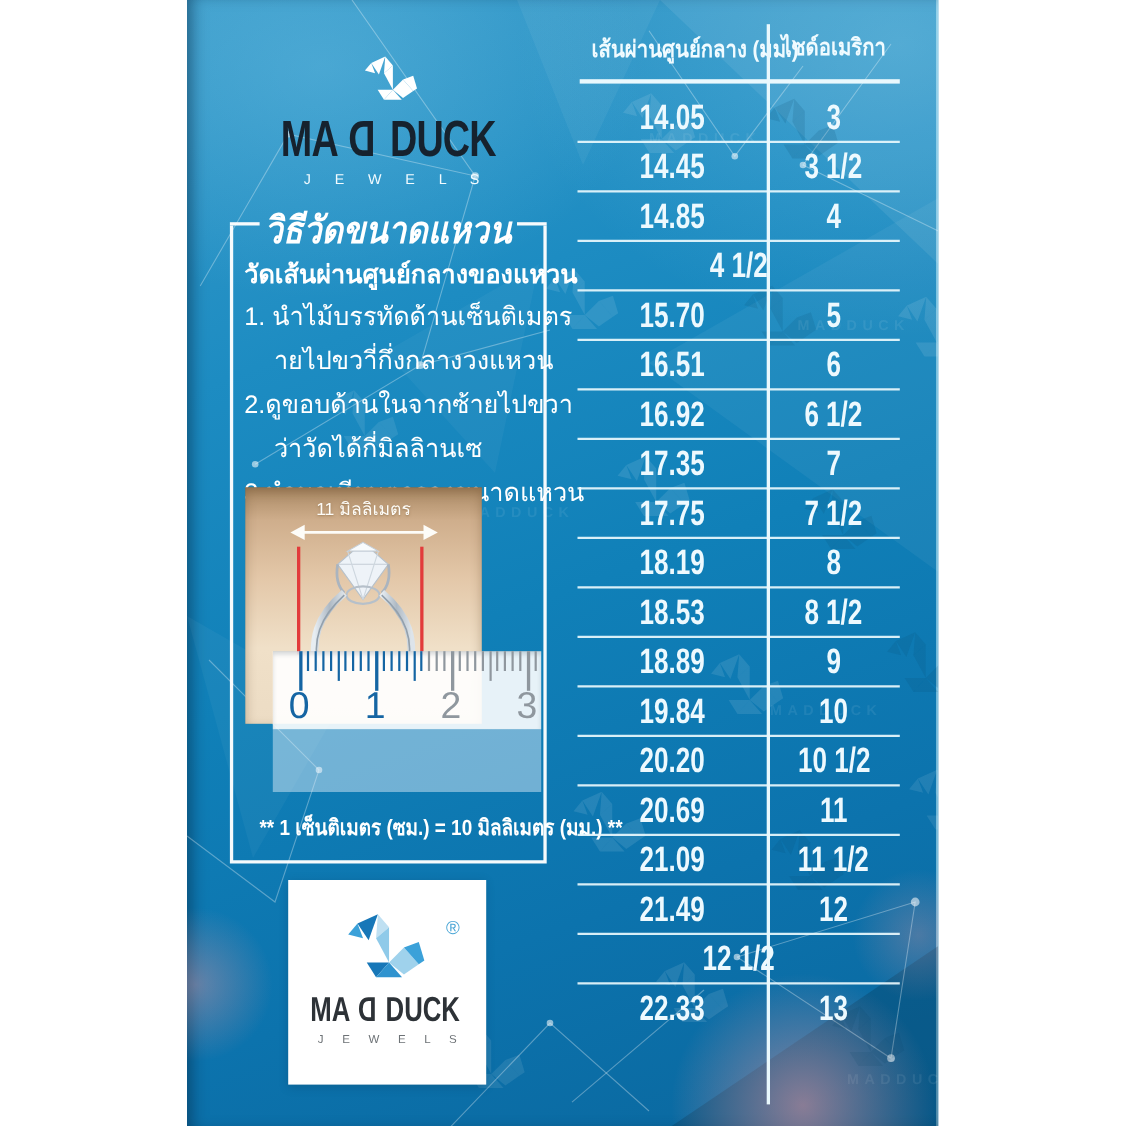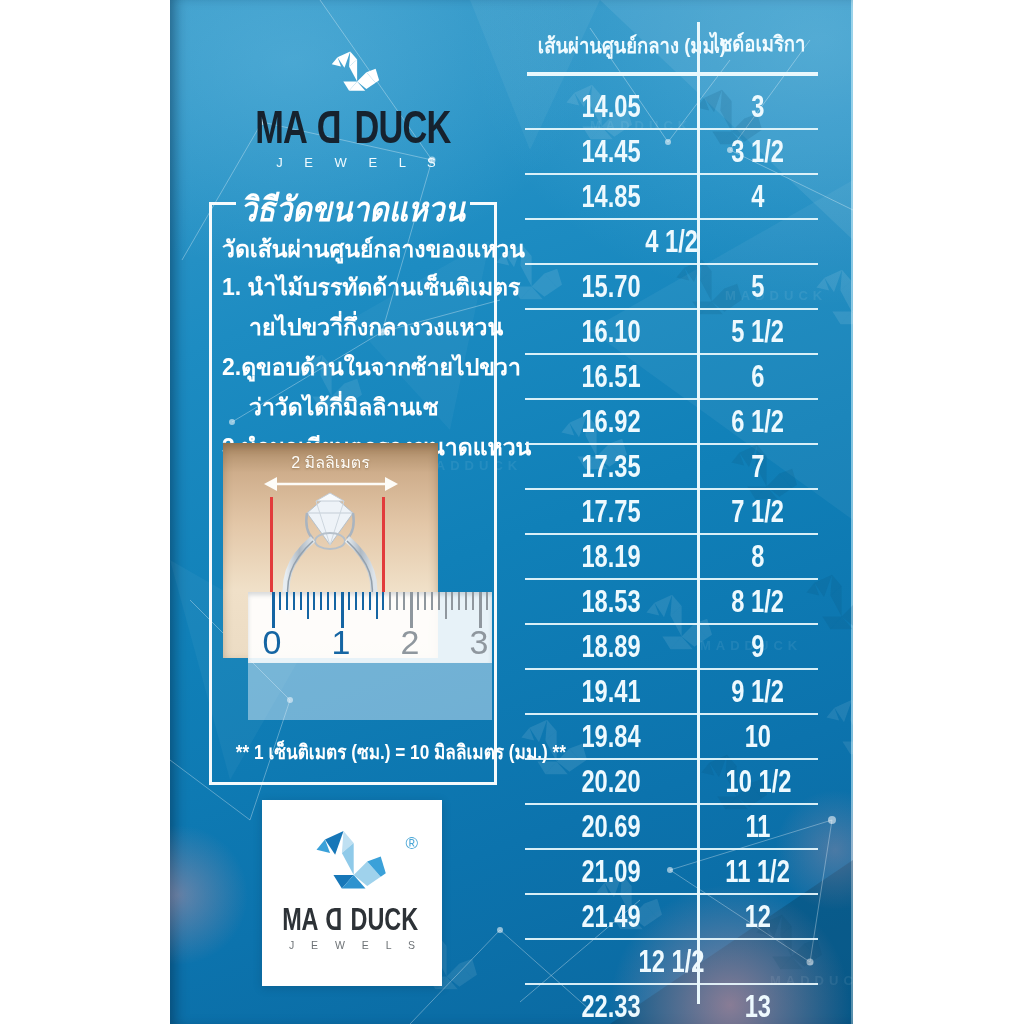--- a/index.html
+++ b/index.html
@@ -30,21 +30,21 @@
   
   .frame { position:absolute; left:39px; top:205px; width:288px; height:580px;
     border:3px solid rgba(255,255,255,.96); border-top:none; }
   .tseg { position:absolute; top:-3px; height:3px; width:27px; background:rgba(255,255,255,.96); }
   .tseg.left { left:-3px; } .tseg.right { right:-3px; }
   .heading { position:absolute; top:-23px; left:-3px; right:-3px; text-align:center;
     font-size:34px; font-weight:bold; font-style:italic; color:#ffffff; white-space:nowrap; }
   .heading .sq { display:inline-block; transform:scaleX(.88); transform-origin:center; }
   .subtitle { position:absolute; top:26px; left:10px; right:4px; font-size:23px; font-weight:bold; color:#ffffff; white-space:nowrap; }
   .instructions { position:absolute; top:62px; left:10px; right:2px; }
-  .iline { font-size:23px; font-weight:bold; color:#ffffff; height:40px; line-height:40px; white-space:nowrap; }
+  .iline { font-size:23px; font-weight:normal; color:#ffffff; height:40px; line-height:40px; white-space:nowrap; }
   .iline.indent { padding-left:27px; }
   .note { position:absolute; left:-3px; bottom:14px; width:294px; text-align:center;
     font-size:20px; font-weight:bold; color:#ffffff; white-space:nowrap; }
   .note .sq { display:inline-block; transform:scaleX(.86); transform-origin:center; }
 
   
   .photo { position:absolute; left:53px; top:443px; width:215px; height:215px; z-index:2;
     background: linear-gradient(180deg,#a98863 0%,#cfae8c 14%,#e3c7a8 38%,#f0e0c8 68%,#ecdcc4 100%);
     box-shadow: inset 0 4px 10px rgba(90,60,30,.35); }
   .mlabel { position:absolute; top:7px; left:0; right:0; text-align:center; font-size:16px;
@@ -191,21 +191,21 @@
           <div class="iline">1. นำไม้บรรทัดด้านเซ็นติเมตร</div>
           <div class="iline indent">ายไปขวาี่กึ่งกลางวงแหวน</div>
           <div class="iline">2.ดูขอบด้านในจากซ้ายไปขวา</div>
           <div class="iline indent">ว่าวัดได้กี่มิลลิานเซ</div>
           <div class="iline">3.นำมาเทียบตารางขนาดแหวน</div>
         </div>
       <div class="note"><span class="sq">** 1 เซ็นติเมตร (ซม.) = 10 มิลลิเมตร (มม.) **</span></div>
     </div>
 
     <div class="photo">
-      <div class="mlabel">2 มิลลิเมตร</div>
+      <div class="mlabel">11 มิลลิเมตร</div>
       <svg class="arrow" viewBox="0 0 136 22">
         <line x1="10" y1="11" x2="126" y2="11" stroke="#fdfcf8" stroke-width="2.4"></line>
         <polygon points="1,11 14,4 14,18" fill="#fdfcf8"></polygon>
         <polygon points="135,11 122,4 122,18" fill="#fdfcf8"></polygon>
       </svg>
       <svg class="ringart" viewBox="0 0 126 130">
         <defs>
           <linearGradient id="silverG" x1="0" y1="0" x2="1" y2="0">
             <stop offset="0%" stop-color="#e7edf2"></stop>
               <stop offset="50%" stop-color="#aeb9c4"></stop>
@@ -305,24 +305,20 @@
             <div class="td c2"><span class="num">4</span></div>
           </div>
           <div class="trow">
             <div class="td c2"><span class="num">4 1/2</span></div>
           </div>
           <div class="trow">
             <div class="td c1"><span class="num">15.70</span></div>
             <div class="td c2"><span class="num">5</span></div>
           </div>
           <div class="trow">
-            <div class="td c1"><span class="num">16.10</span></div>
-            <div class="td c2"><span class="num">5 1/2</span></div>
-          </div>
-          <div class="trow">
             <div class="td c1"><span class="num">16.51</span></div>
             <div class="td c2"><span class="num">6</span></div>
           </div>
           <div class="trow">
             <div class="td c1"><span class="num">16.92</span></div>
             <div class="td c2"><span class="num">6 1/2</span></div>
           </div>
           <div class="trow">
             <div class="td c1"><span class="num">17.35</span></div>
             <div class="td c2"><span class="num">7</span></div>
@@ -337,24 +333,20 @@
           </div>
           <div class="trow">
             <div class="td c1"><span class="num">18.53</span></div>
             <div class="td c2"><span class="num">8 1/2</span></div>
           </div>
           <div class="trow">
             <div class="td c1"><span class="num">18.89</span></div>
             <div class="td c2"><span class="num">9</span></div>
           </div>
           <div class="trow">
-            <div class="td c1"><span class="num">19.41</span></div>
-            <div class="td c2"><span class="num">9 1/2</span></div>
-          </div>
-          <div class="trow">
             <div class="td c1"><span class="num">19.84</span></div>
             <div class="td c2"><span class="num">10</span></div>
           </div>
           <div class="trow">
             <div class="td c1"><span class="num">20.20</span></div>
             <div class="td c2"><span class="num">10 1/2</span></div>
           </div>
           <div class="trow">
             <div class="td c1"><span class="num">20.69</span></div>
             <div class="td c2"><span class="num">11</span></div>

